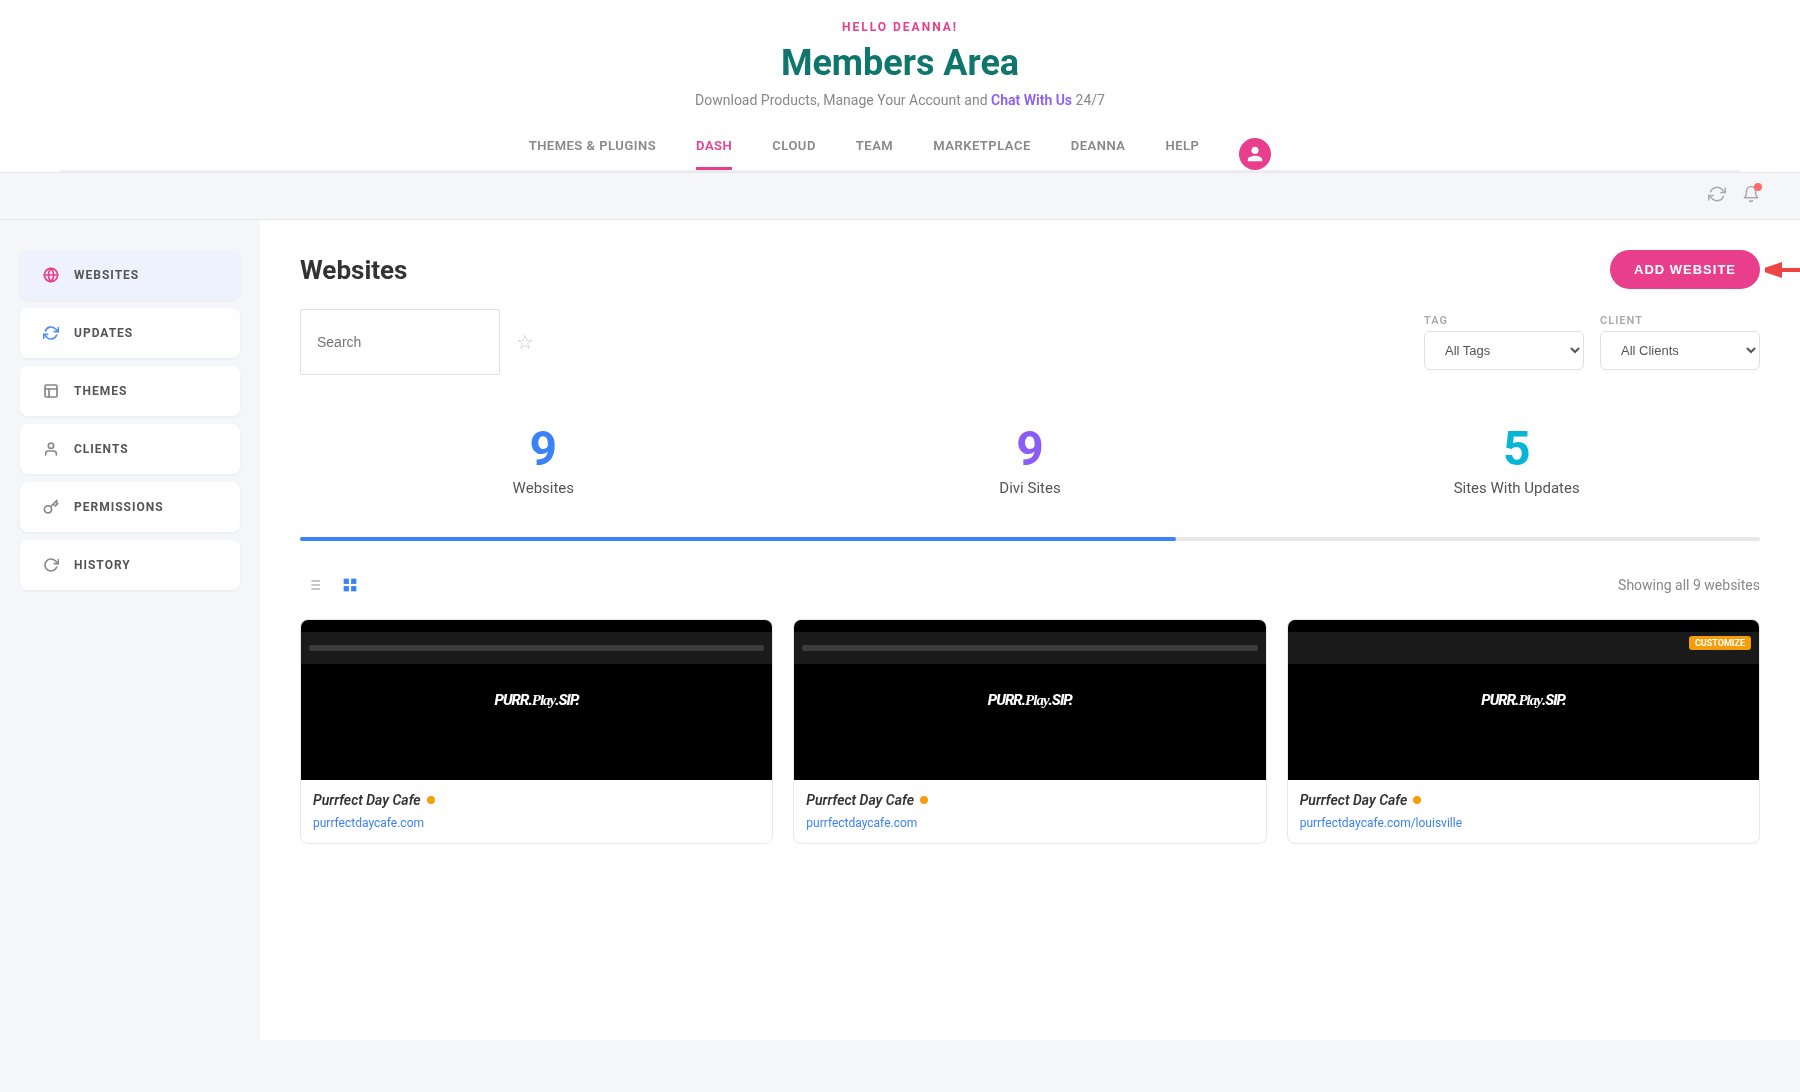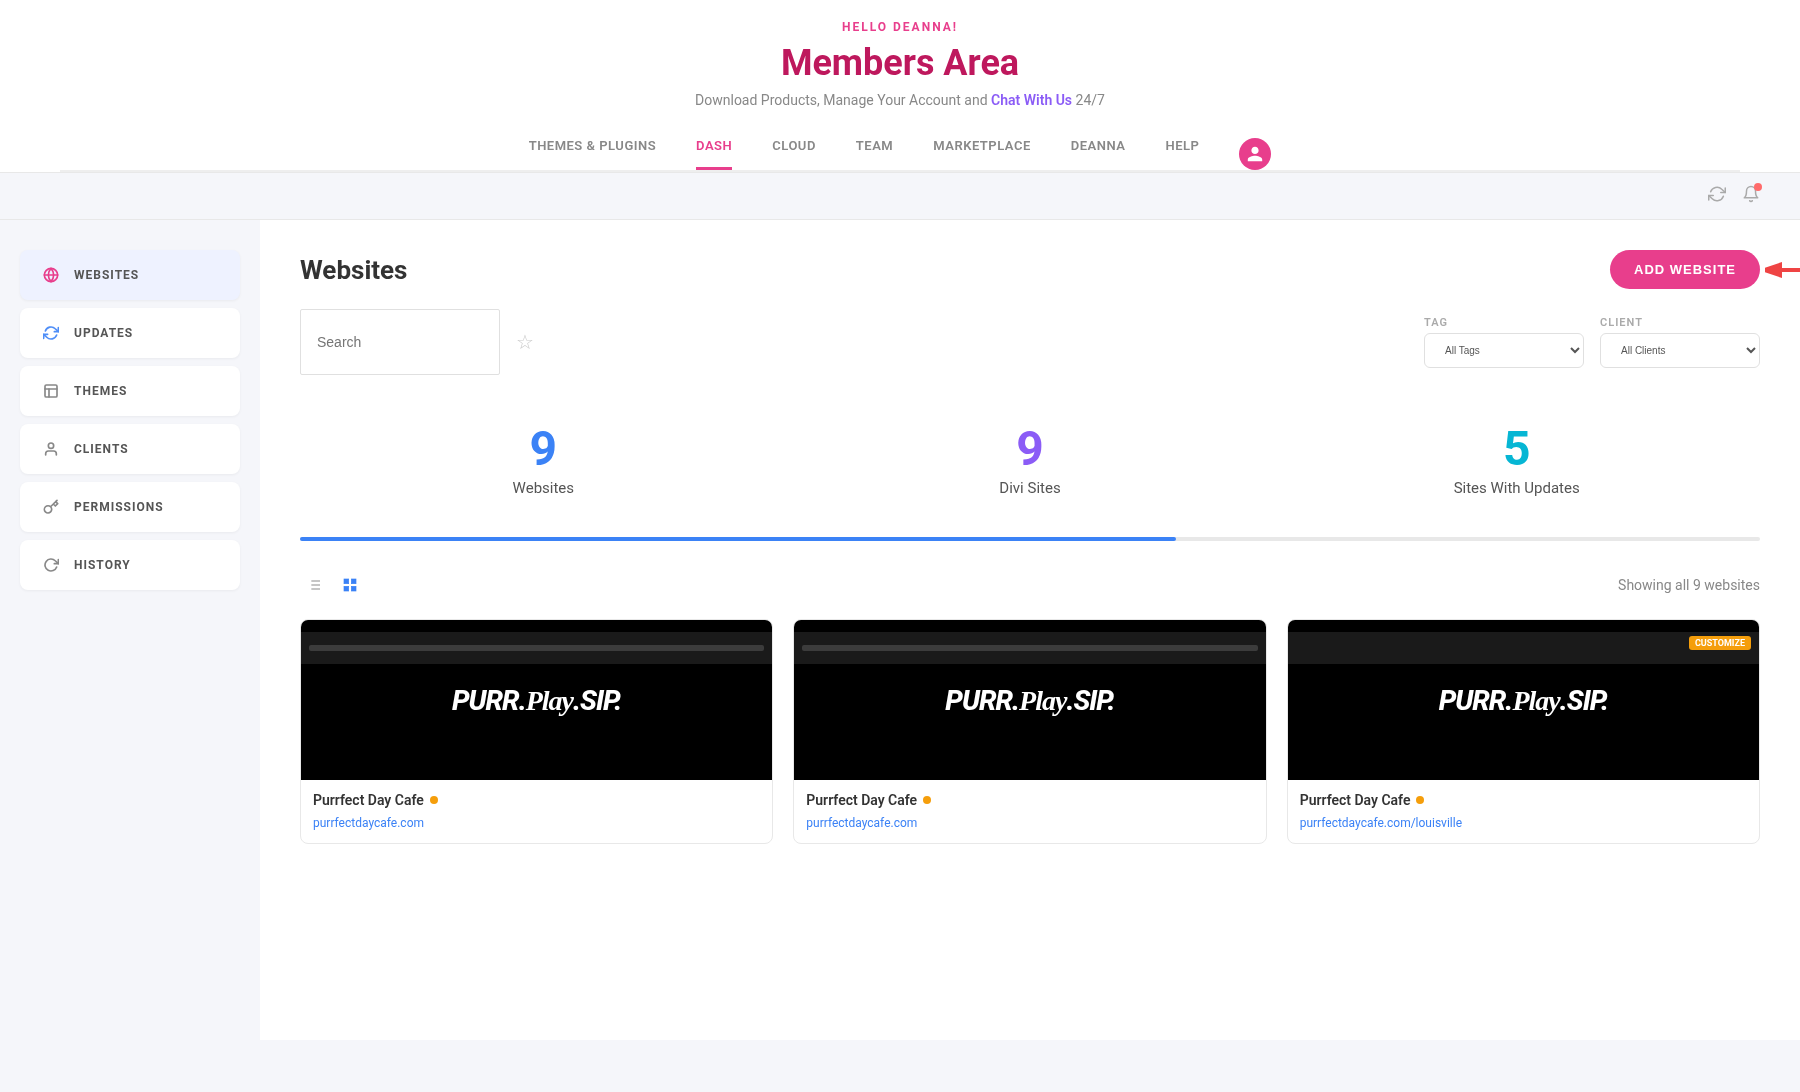--- a/index.html
+++ b/index.html
@@ -2,21 +2,21 @@
 <html><head>
   <meta charset="utf-8">
   <style>
     * { box-sizing: border-box; margin: 0; padding: 0; }
     body { font-family: -apple-system, BlinkMacSystemFont, 'Segoe UI', Roboto, sans-serif; background: #f5f6fa; min-height: 1092px; }
 
     
     .site-header { background: #fff; padding: 20px 0 0; border-bottom: 1px solid #e8e8e8; }
     .header-top { text-align: center; padding-bottom: 10px; }
     .hello-text { color: #e83e8c; font-size: 12px; font-weight: 700; letter-spacing: 2px; text-transform: uppercase; margin-bottom: 8px; }
-    .members-title { font-size: 36px; font-weight: 700; color: #be185d; margin-bottom: 8px; }
+    .members-title { font-size: 36px; font-weight: 700; color: #0f766e; margin-bottom: 8px; }
     .members-subtitle { font-size: 14px; color: #888; margin-bottom: 20px; }
     .members-subtitle a { color: #8b5cf6; text-decoration: none; font-weight: 600; }
 
     
     .main-nav { display: flex; justify-content: center; align-items: center; gap: 40px; padding: 0 40px 0; }
     .nav-item { font-size: 13px; font-weight: 600; color: #888; text-decoration: none; padding-bottom: 14px; border-bottom: 3px solid transparent; cursor: pointer; letter-spacing: 0.5px; }
     .nav-item.active { color: #e83e8c; border-bottom-color: #e83e8c; }
     .nav-icon { width: 32px; height: 32px; background: #e83e8c; border-radius: 50%; display: flex; align-items: center; justify-content: center; cursor: pointer; }
     .nav-icon svg { fill: white; width: 18px; height: 18px; }
 
@@ -41,21 +41,21 @@
     .content { flex: 1; padding: 30px 40px; background: #fff; }
     .content-header { display: flex; justify-content: space-between; align-items: center; margin-bottom: 20px; }
     .page-title { font-size: 26px; font-weight: 700; color: #333; }
     .add-btn { background: #e83e8c; color: white; border: none; border-radius: 25px; padding: 12px 24px; font-size: 13px; font-weight: 700; cursor: pointer; letter-spacing: 1px; }
 
     
     .filters { display: flex; align-items: center; gap: 16px; margin-bottom: 30px; }
     .search-input { border: 1.5px solid #e0e0e0; border-radius: 2px; padding: 24px 16px; font-size: 14px; color: #aaa; width: 200px; outline: none; }
     .star-btn { color: #ccc; font-size: 20px; cursor: pointer; }
     .filter-label { font-size: 11px; color: #aaa; font-weight: 600; letter-spacing: 1px; }
-    .filter-select { border: 1.5px solid #e0e0e0; border-radius: 6px; padding: 10px 16px; font-size: 10px; color: #555; background: #fff; cursor: pointer; width: 160px; }
+    .filter-select { border: 1.5px solid #e0e0e0; border-radius: 6px; padding: 10px 16px; font-size: 13px; color: #555; background: #fff; cursor: pointer; width: 160px; }
     .filter-col { display: flex; flex-direction: column; gap: 4px; }
 
     
     .stats { display: flex; gap: 0; margin-bottom: 20px; }
     .stat-item { flex: 1; text-align: center; padding: 20px 0; }
     .stat-number { font-size: 48px; font-weight: 700; line-height: 1; margin-bottom: 6px; }
     .stat-number.blue { color: #3b82f6; }
     .stat-number.purple { color: #8b5cf6; }
     .stat-number.teal { color: #06b6d4; }
     .stat-label { font-size: 15px; color: #555; }
@@ -69,24 +69,24 @@
     .view-icons { display: flex; gap: 8px; }
     .view-icon { width: 28px; height: 28px; display: flex; align-items: center; justify-content: center; cursor: pointer; color: #aaa; font-size: 14px; border-radius: 4px; }
     .view-icon.active { color: #3b82f6; }
     .showing-text { font-size: 14px; color: #888; }
 
     
     .websites-grid { display: grid; grid-template-columns: repeat(3, 1fr); gap: 20px; }
     .website-card { border: 1px solid #e8e8e8; border-radius: 8px; overflow: hidden; background: #fff; }
     .website-thumb { background: #000; height: 160px; display: flex; align-items: center; justify-content: center; position: relative; overflow: hidden; }
     .website-thumb-bar { position: absolute; top: 12px; left: 0; right: 0; height: 32px; background: rgba(255,255,255,0.1); display: flex; align-items: center; gap: 4px; padding: 0 8px; }
-    .purr-logo { color: white; font-size: 28px; font-weight: 800; font-style: italic; letter-spacing: -1px; text-align: left; }
+    .purr-logo { color: white; font-size: 15px; font-weight: 800; font-style: italic; letter-spacing: -1px; text-align: left; }
     .purr-play { font-style: italic; font-family: Georgia, serif; }
     .website-info { padding: 12px; }
-    .website-name { font-size: 14px; font-weight: 600; color: #333; display: flex; align-items: center; gap: 6px; margin-bottom: 4px; }
+    .website-name { font-size: 14px; font-weight: 600; color: #333; display: flex; align-items: center; gap: 6px; margin-bottom: 4px; font-style: italic; }
     .status-dot { width: 8px; height: 8px; border-radius: 50%; background: #f59e0b; display: inline-block; }
     .website-url { font-size: 12px; color: #3b82f6; text-decoration: none; }
 
     .nav-divider { height: 2px; background: #eee; margin: 0 60px; }
   </style>
 </head>
 <body>
 
 <div class="site-header">
   <div class="header-top">

